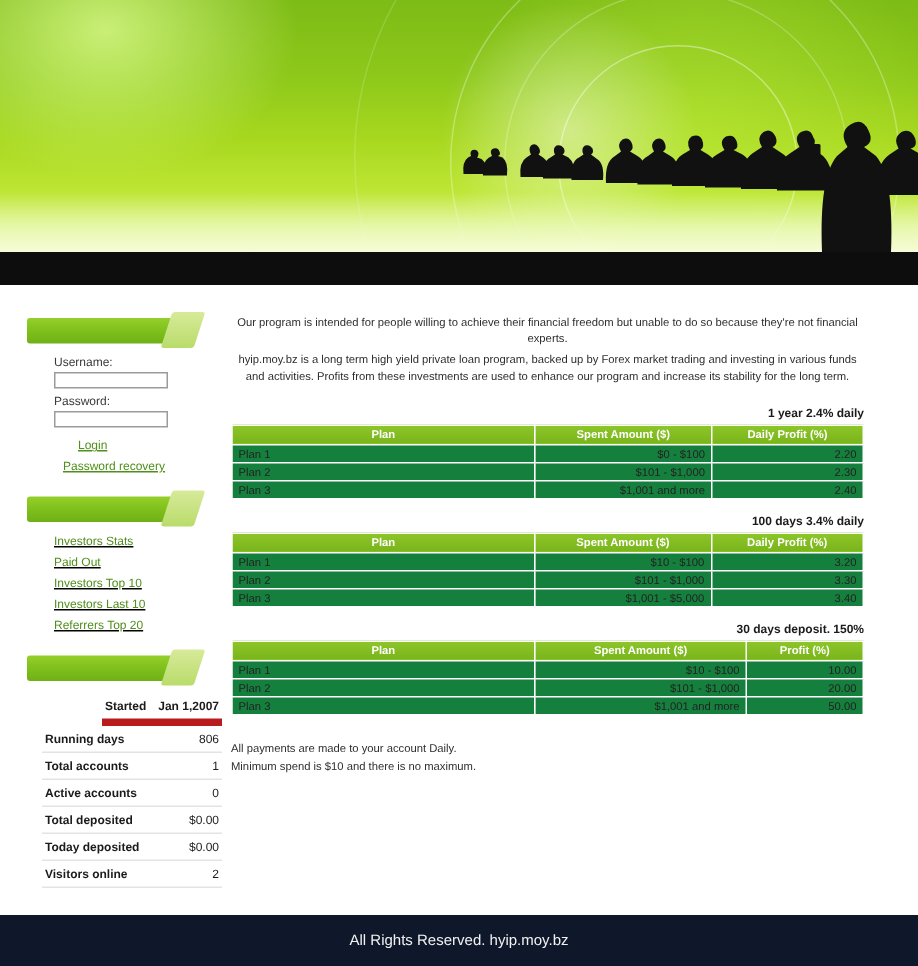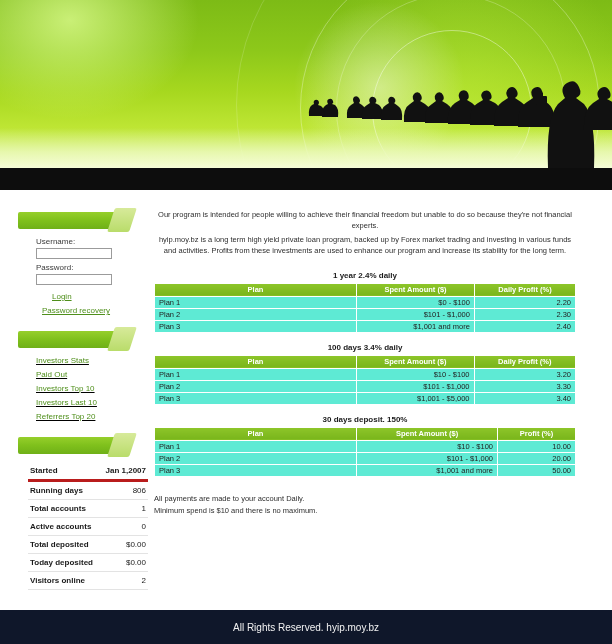--- a/index.html
+++ b/index.html
@@ -109,53 +109,53 @@
   .navlist a { text-decoration: none; }
   .stats { padding-left: 10px; margin-top: 4px; width: 130px; }
   .stat-row {
     display: flex;
     justify-content: space-between;
     font-size: 8px;
     color: #1b1b1b;
     padding: 4px 2px 4px 2px;
     border-bottom: 1px solid #e3e3e3;
   }
-  .stat-row.first { font-weight: bold; border-bottom: 3px solid #b91c1c; }
+  .stat-row.first { font-weight: bold; border-bottom: 5px solid #b91c1c; margin-left: 40px; }
   .stat-label { font-weight: bold; }
   .stat-value { color: #1b1b1b; }
   .spacer-head { margin-top: 16px; }
 
   
   .main { width: 440px; padding: 20px 14px 0 4px; }
   .intro { font-size: 7.5px; color: #2e2e2e; line-height: 1.45; margin-bottom: 14px; }
   .intro p { margin: 0 0 3px 0; text-align: center; }
 
   .plan-title {
-    text-align: center;
+    text-align: right;
     font-size: 8px;
     font-weight: bold;
     color: #1b1b1b;
     margin: 10px 0 3px 0;
   }
   table.plans {
     width: 100%;
     border-collapse: collapse;
     font-size: 7.5px;
   }
   table.plans th {
     background: linear-gradient(180deg, #8ec62a 0%, #79b51b 100%);
     color: #ffffff;
     font-weight: bold;
     height: 13px;
     border: 1px solid #ffffff;
     font-size: 7.5px;
   }
   table.plans th.left { width: 48%; }
   table.plans td {
-    background: #5eead4;
+    background: #15803d;
     height: 12px;
     border: 1px solid #ffffff;
     color: #222;
     padding: 0 4px;
   }
   table.plans td.c1 { text-align: left; }
   table.plans td.c2 { text-align: right; }
   table.plans td.c3 { text-align: right; }
 
   .notes { font-size: 7.5px; color: #2e2e2e; line-height: 1.5; margin-top: 16px; }

